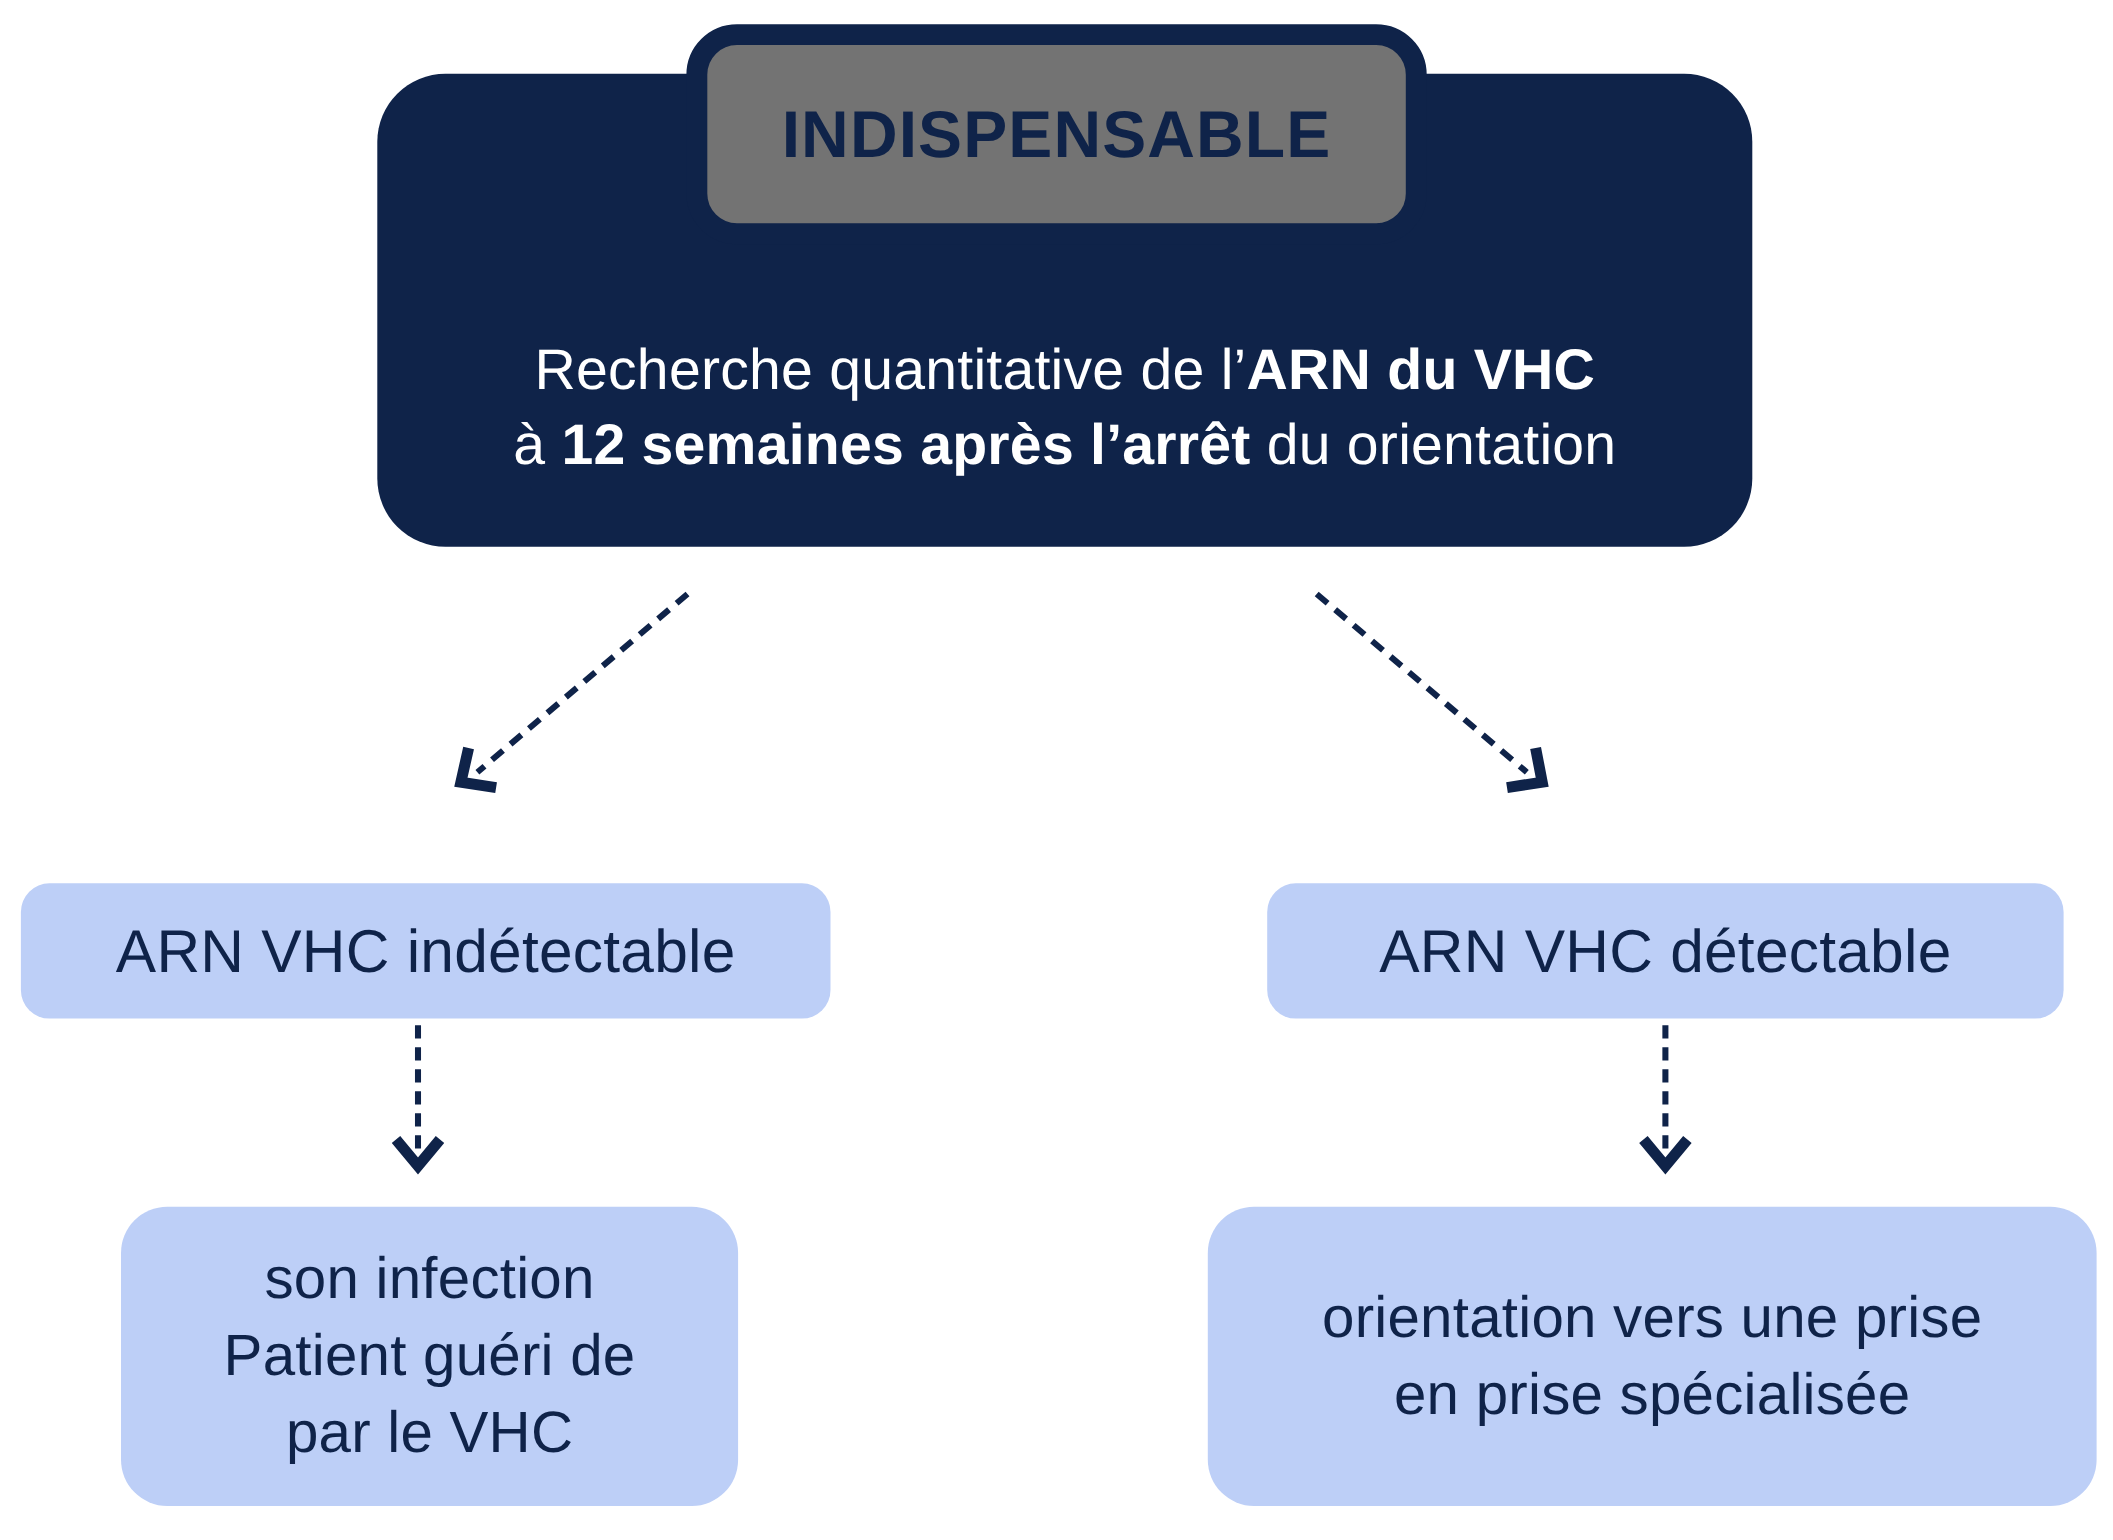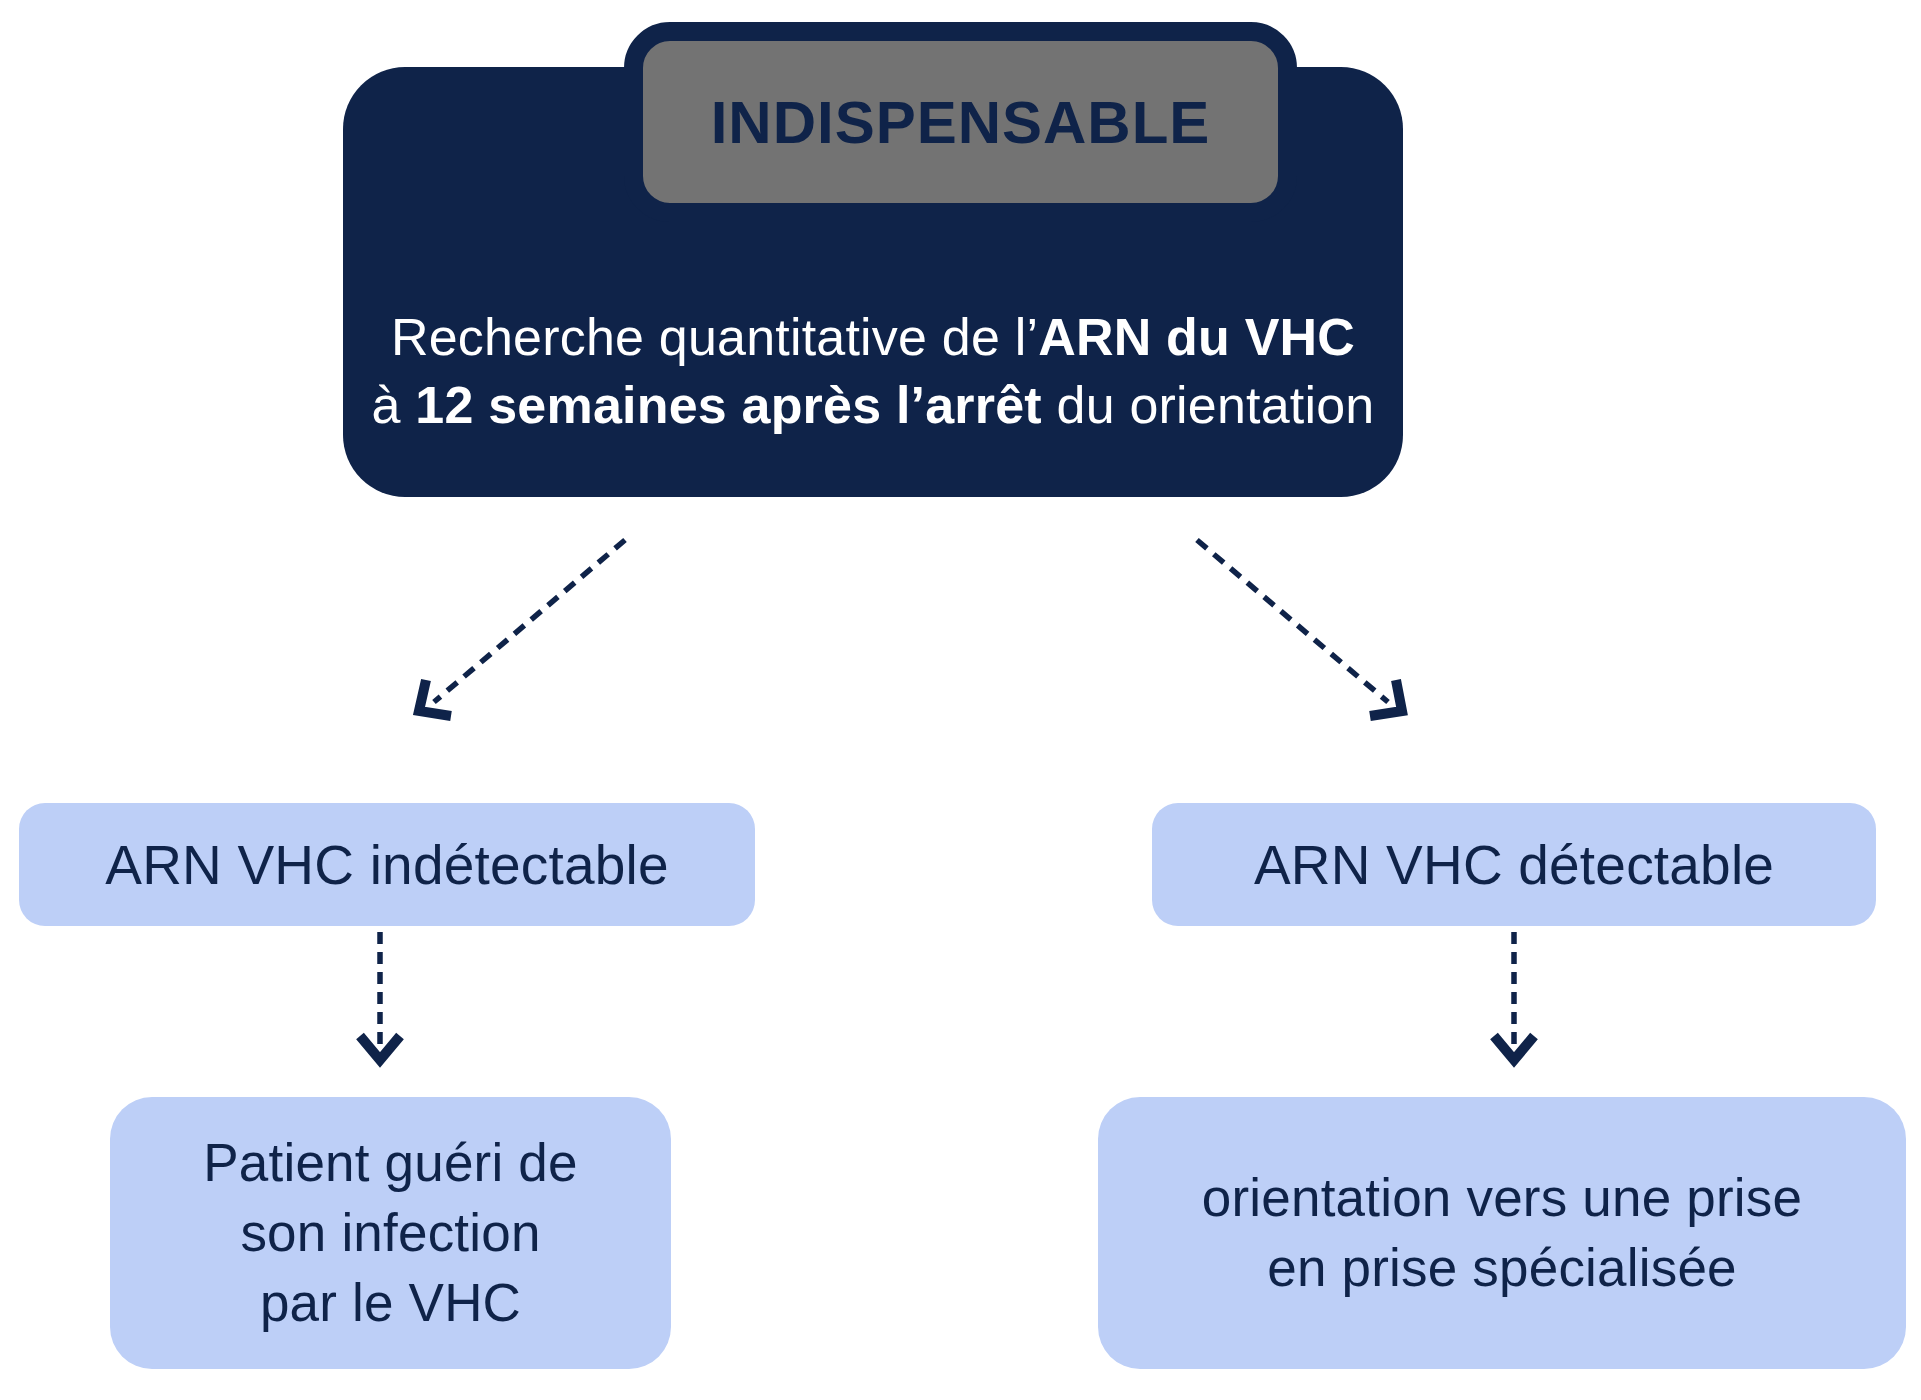--- a/index.html
+++ b/index.html
@@ -12,21 +12,21 @@
     position: relative;
     width: 1921px;
     height: 1400px;
     background: #ffffff;
     overflow: hidden;
   }
   .main-box {
     position: absolute;
     left: 343px;
     top: 67px;
-    width: 1060px;
+    width: 1250px;
     height: 430px;
     background: #0f2349;
     border-radius: 62px;
     z-index: 1;
   }
   .main-text {
     position: absolute;
     left: 0;
     right: 0;
     bottom: 58px;
@@ -140,22 +140,22 @@
 
   <div class="blue-box result-box result-left">
     <span>ARN VHC indétectable</span>
   </div>
   <div class="blue-box result-box result-right">
     <span>ARN VHC détectable</span>
   </div>
 
   <div class="blue-box outcome-box outcome-left">
     <div>
+      <span>son infection</span>
       <span>Patient guéri de</span>
-      <span>son infection</span>
       <span>par le VHC</span>
     </div>
   </div>
   <div class="blue-box outcome-box outcome-right">
     <div>
       <span>orientation vers une prise</span>
       <span>en prise spécialisée</span>
     </div>
   </div>
 

